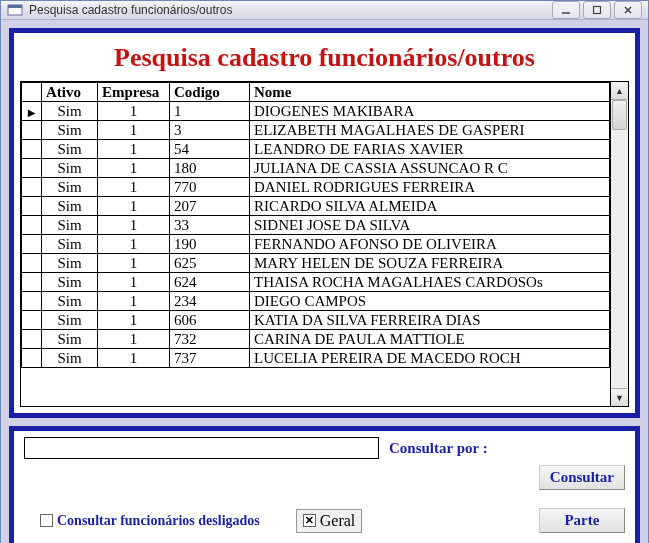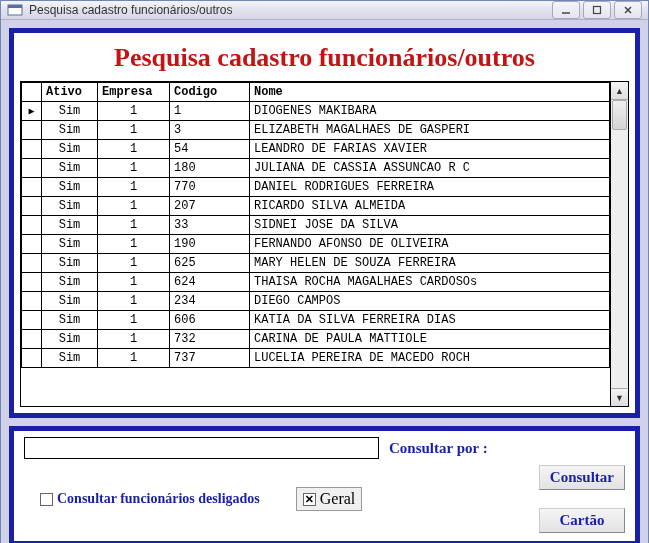--- a/index.html
+++ b/index.html
@@ -79,22 +79,22 @@
     min-height: 0;
   }
   .grid {
     flex: 1;
     overflow: hidden;
     background: #fff;
   }
   table {
     border-collapse: collapse;
     width: 100%;
-    font-family: Liberation Mono, monospace;
-    font-size: 12px;
+    font-family: Liberation Serif, serif;
+    font-size: 15px;
     border-radius: 20px;
   }
   th, td {
     border: 1px solid #000;
     padding: 0 4px;
     height: 19px;
     white-space: nowrap;
     overflow: hidden;
     text-align: left;
     background: #fff;
@@ -386,20 +386,21 @@
           <span class="chkbox" id="chk-desligados-box"></span>
           <span>Consultar funcionários desligados</span>
         </label>
         <span class="geral-chk-wrap">
           <span class="chkbox checked" id="chk-geral-box"></span>
           <span style="color:#000;font-weight:normal">Geral</span>
         </span>
         <span style="flex:1"></span>
         <div class="btnrow">
           <button class="btn">Consultar</button>
+          <button class="btn">Parte</button>
           <button class="btn">Cartão</button>
         </div>
       </div>
     </div>
 
     <div class="actions">
       <button class="btn">Confirmar</button>
       <button class="btn">Cancelar</button>
     </div>
 

